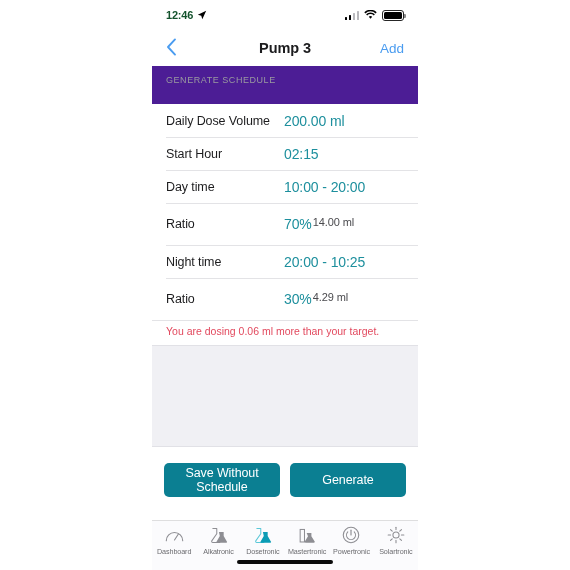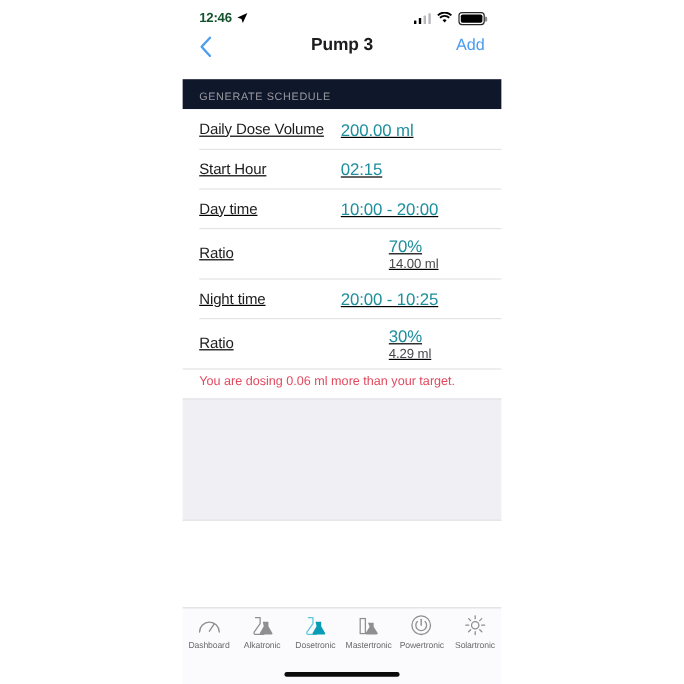--- a/index.html
+++ b/index.html
@@ -93,21 +93,21 @@
     width: 100%;
     background: #000;
     border-radius: 1.5px;
   }
 
   
   .navbar {
     height: 36px;
     position: relative;
     display: flex;
-    align-items: flex-start;
+    align-items: center;
     padding: 0 14px;
     box-sizing: border-box;
     gap: 25px;
   }
   .nav-back {
     font-size: 19px;
     color: #4a9cf0;
     line-height: 1;
     font-weight: 500;
     cursor: pointer;
@@ -126,31 +126,31 @@
   .nav-action {
     margin-left: auto;
     font-size: 13.5px;
     color: #4a9cf0;
     cursor: pointer;
     z-index: 2;
   }
 
   
   .section-header {
-    background: #0f172a;
+    background: #4c1d95;
     color: #9a9aa0;
     font-size: 9px;
     letter-spacing: 0.55px;
     padding: 9px 14px 6px 14px;
     box-sizing: border-box;
-    height: 25px;
-  }
-
-  
-  .list { background:#fff;text-decoration:underline; }
+    height: 38px;
+  }
+
+  
+  .list { background:#fff; }
   .row {
     display: flex;
     align-items: center;
     min-height: 33px;
     padding: 0 14px;
     box-sizing: border-box;
     position: relative;
   }
   .row + .row::before,
   .row.sep-top::before {
@@ -164,27 +164,27 @@
     font-size: 12.5px;
     color: #1c1c1e;
     flex: 0 0 118px;
     letter-spacing: -0.1px;
   }
   .row-value {
     font-size: 14px;
     color: #1d8f9d;
     letter-spacing: -0.1px;
   }
-  .row-value-stack { display:flex; flex-direction: column; gap:1px;justify-content:flex-end; }
+  .row-value-stack { display:flex; flex-direction: row; gap:1px;justify-content:flex-end; }
   .row-subvalue {
     font-size: 11px;
     color: #4a4a4e;
     letter-spacing: -0.1px;
   }
-  .row.tall { min-height: 42px; gap: 40px; }
+  .row.tall { min-height: 42px; }
 
   
   .warning {
     padding: 4px 14px 8px 14px;
     font-size: 10.5px;
     color: #e2495e;
     border-top: 1px solid #e3e3e6;
     box-sizing: border-box;
   }
 
@@ -222,21 +222,21 @@
     align-items: center;
     justify-content: center;
     text-align: center;
   }
 
   
   .tabbar {
     position: absolute;
     left: 0; right: 0;
     bottom: 0;
-    height: 64px;
+    height: 50px;
     background: #fbfbfd;
     border-top: 1px solid #dededf;
     display: flex;
     align-items: flex-start;
     padding-top: 4px;
     box-sizing: border-box;
   }
   .tab {
     flex: 1 1 0;
     display: flex;
@@ -350,20 +350,24 @@
           <div class="row-subvalue">4.29 ml</div>
         </div>
       </div>
 
     </div>
 
     <div class="warning">You are dosing 0.06 ml more than your target.</div>
 
     <div class="panel"></div>
 
+    <div class="actions">
+      <button class="btn">Save Without Schedule</button>
+      <button class="btn">Generate</button>
+    </div>
 
     <div class="tabbar">
 
       <div class="tab">
         <span class="tab-icon">
           <svg width="19" height="15" viewBox="0 0 22 16">
             <path d="M1.5 14 A9.5 9.5 0 0 1 20.5 14" stroke="#8e8e93" stroke-width="1.3" fill="none" stroke-linecap="round"></path>
             <path d="M11 13.2 L15.5 6.3" stroke="#8e8e93" stroke-width="1.3" fill="none" stroke-linecap="round"></path>
           </svg>
         </span>

